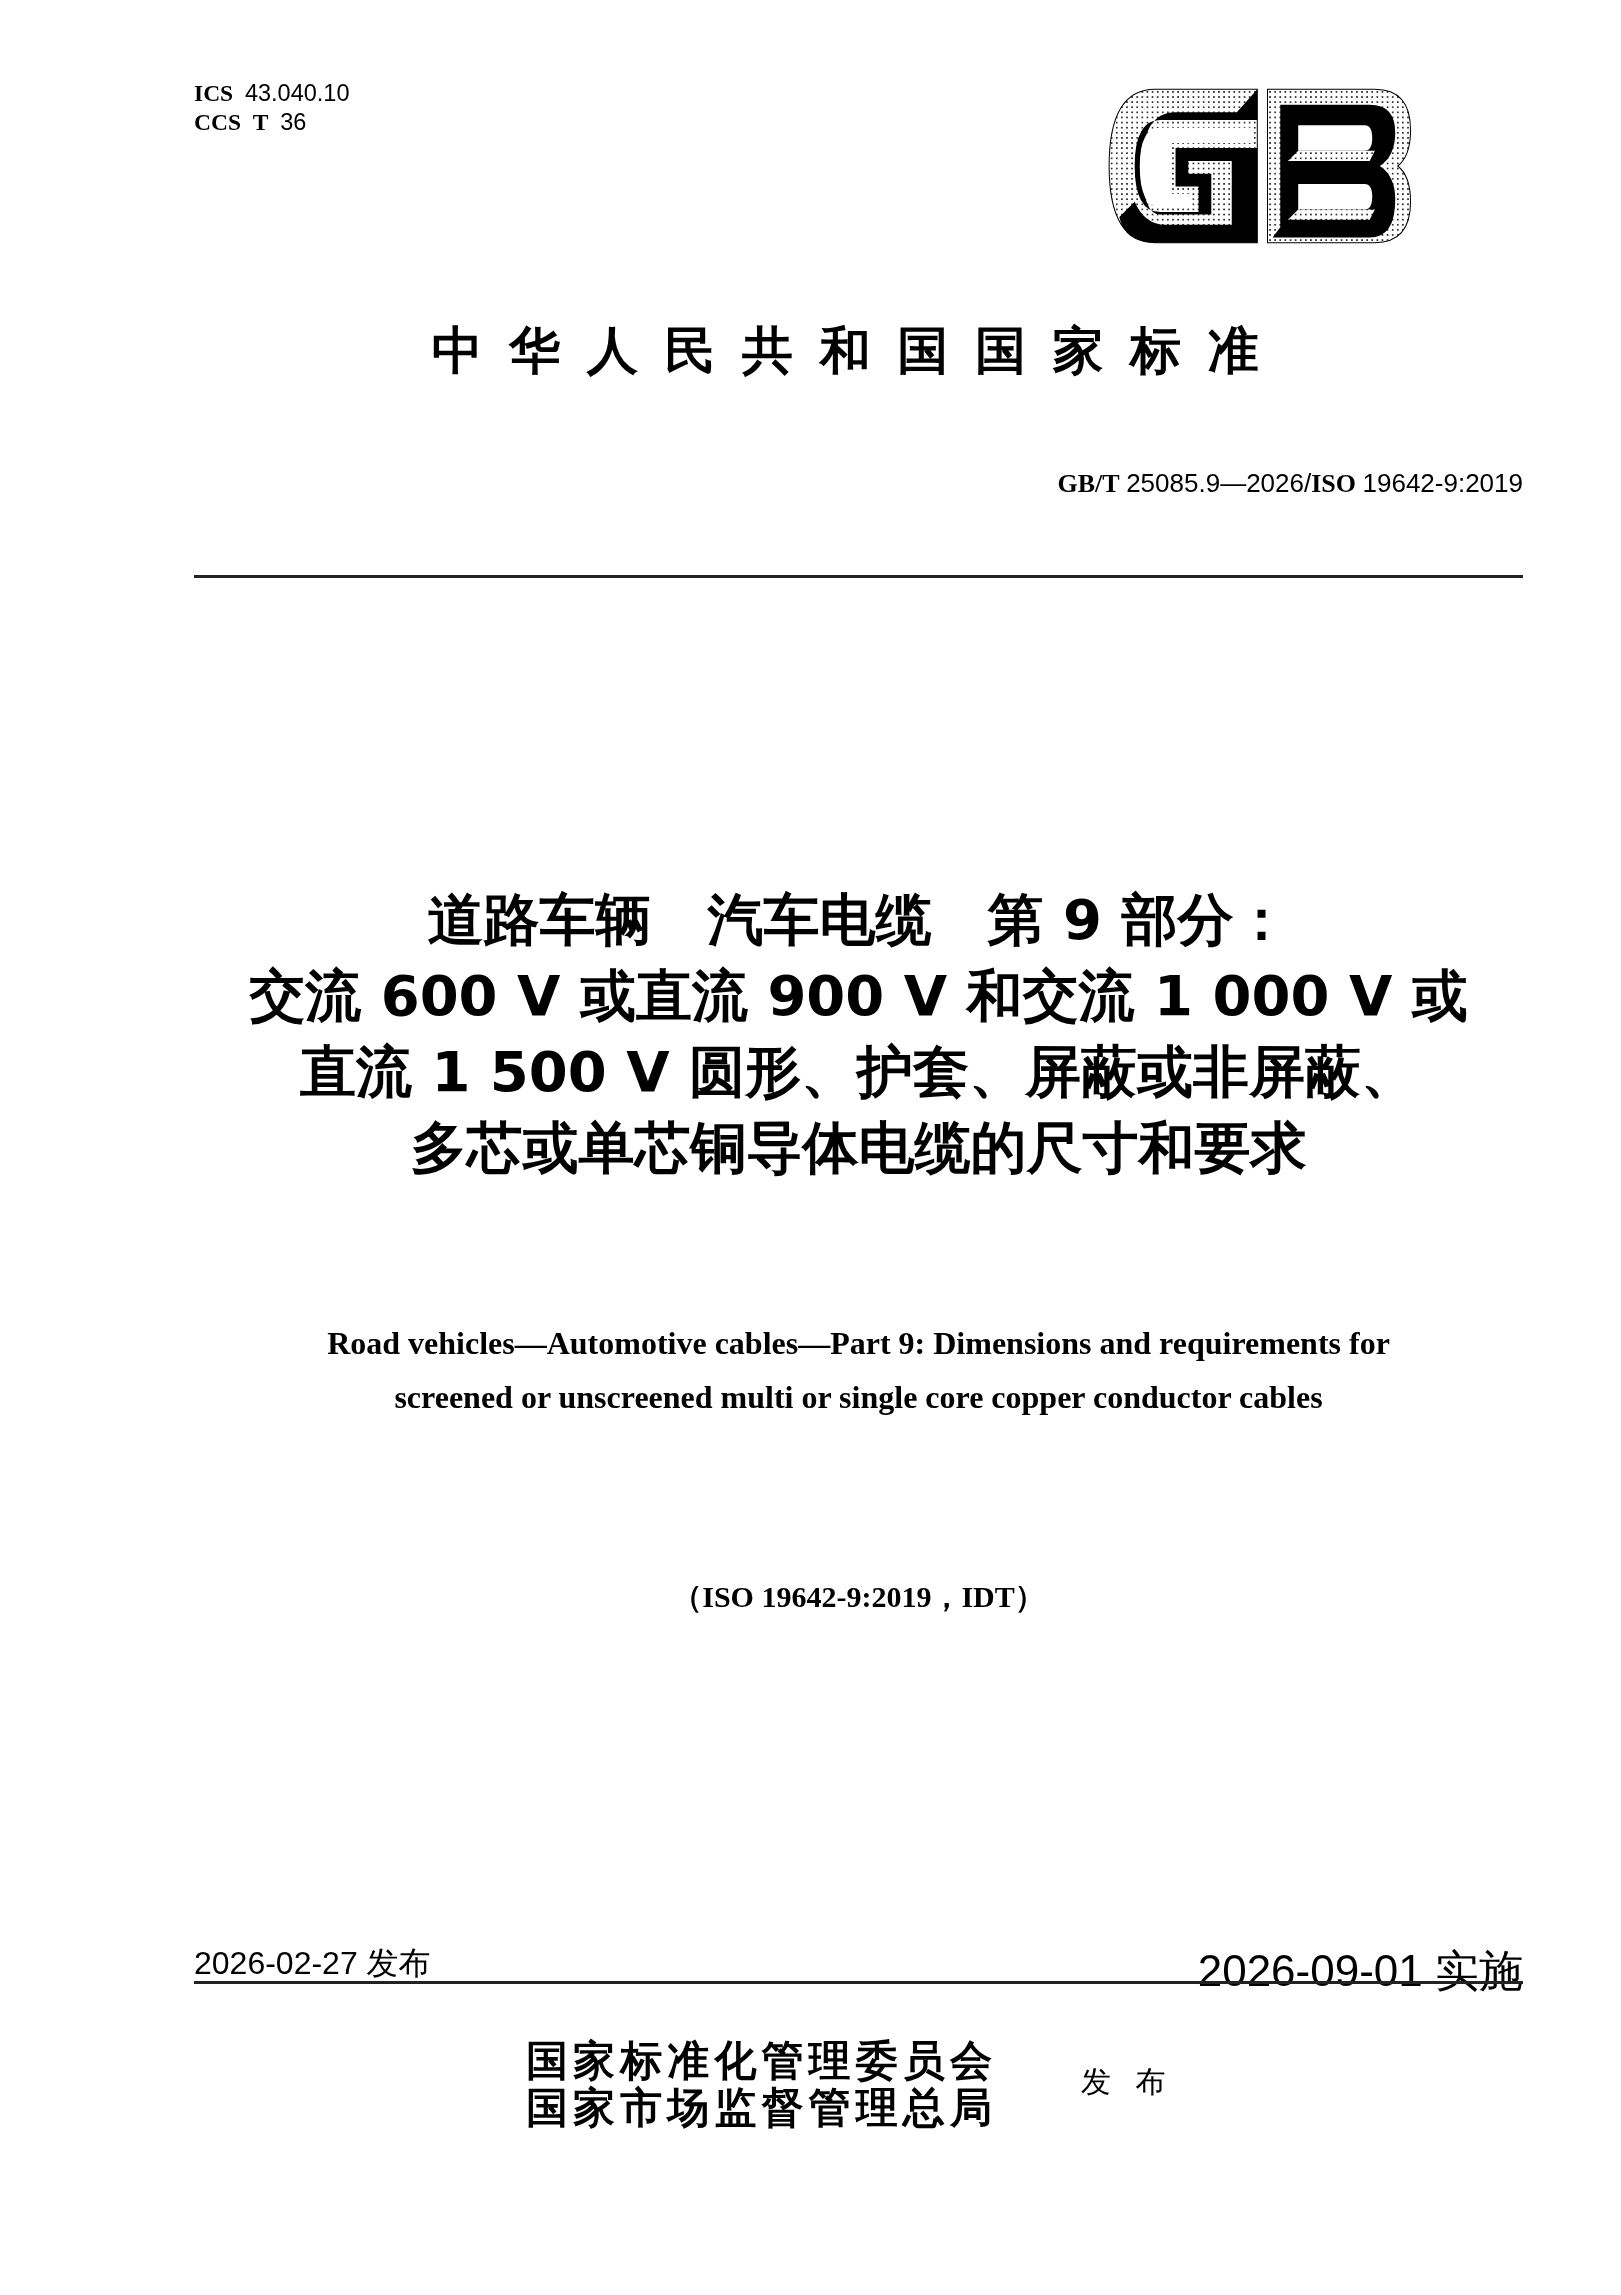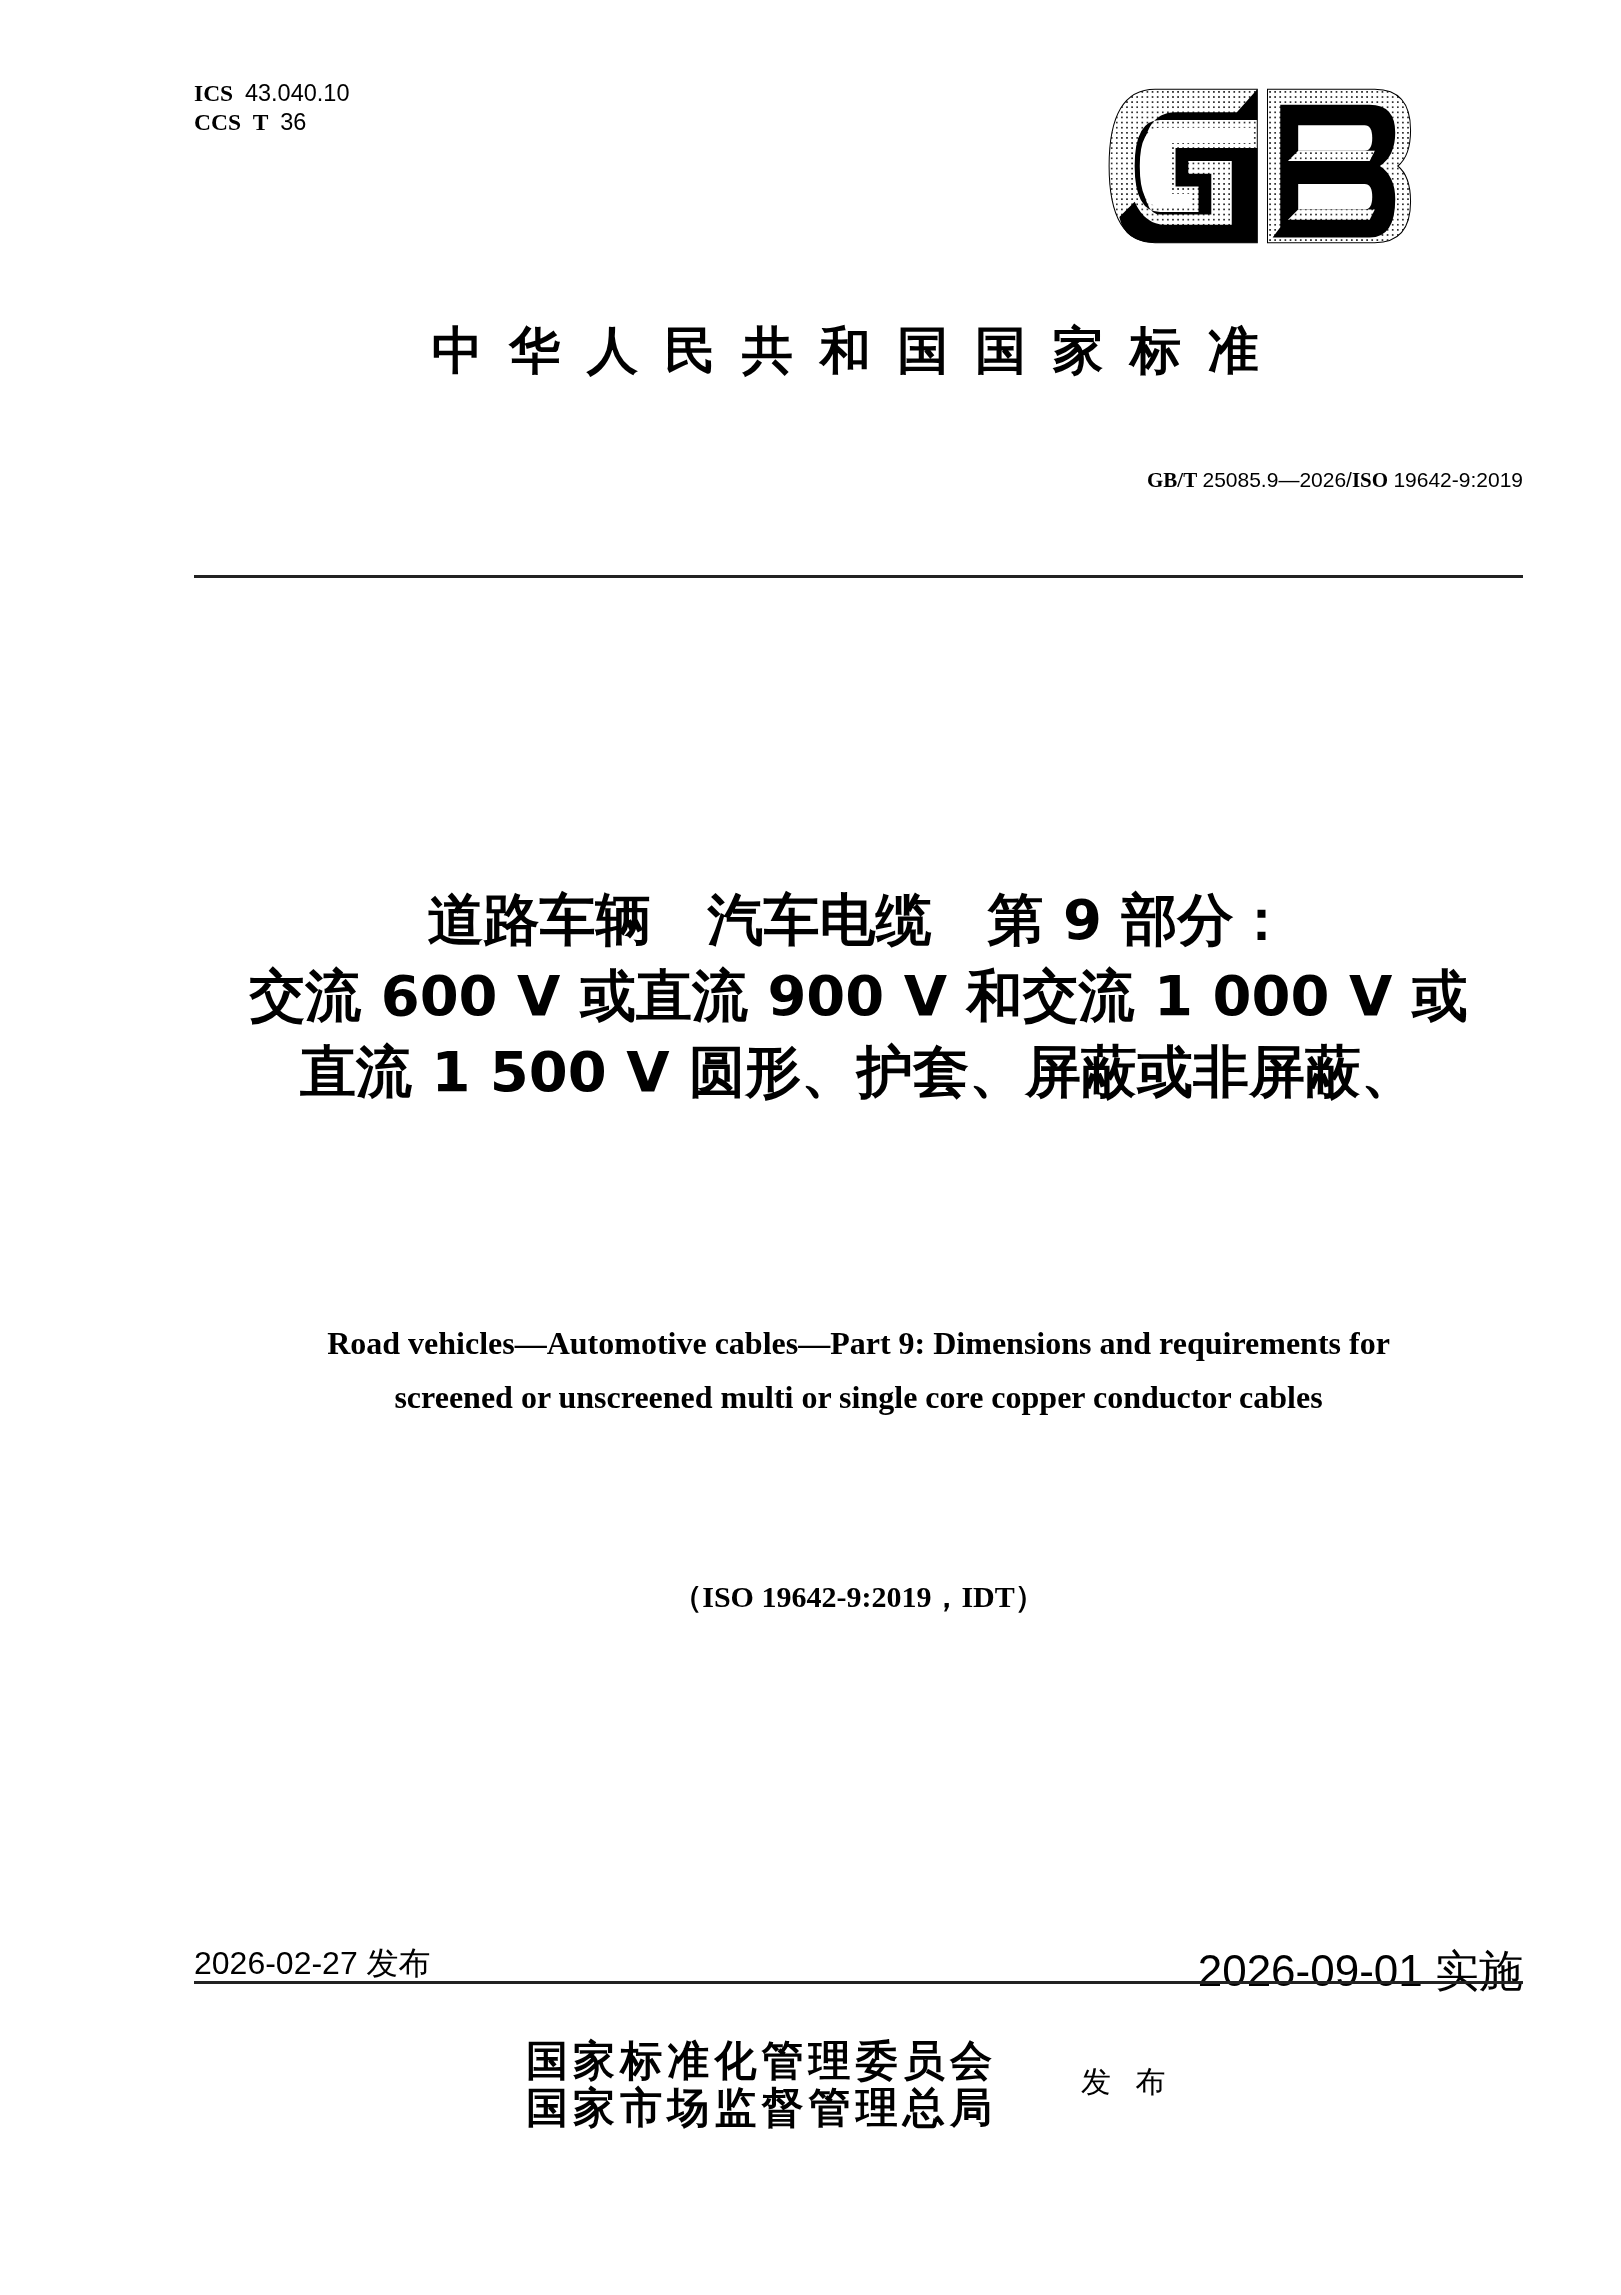--- a/index.html
+++ b/index.html
@@ -39,21 +39,21 @@
     font-size: 51px; font-weight: bold;
     line-height: 97px;
     letter-spacing: 26.6px;
     white-space: nowrap;
     text-align: center;
   }
 
   
   .std-number {
     right: 99px; top: 468px;
-    font-size: 21px;
+    font-size: 26px;
     white-space: pre;
   }
   .std-number .b { font-weight: bold; font-family: "Liberation Serif", serif; }
   .std-number .n { font-family: "Liberation Sans", sans-serif; }
 
   .rule {
     left: 194px; width: 1329px; height: 2.6px;
     background: #222;
   }
 
@@ -150,20 +150,21 @@
 <div class="abs national-title">中华人民共和国国家标准</div>
 
 <div class="abs std-number"><span class="b">GB/T</span> <span class="n">25085.9—2026/</span><span class="b">ISO</span> <span class="n">19642-9:2019</span></div>
 
 <div class="abs rule" style="top:575px;"></div>
 
 <div class="abs cn-title">
   <div>道路车辆　汽车电缆　第 9 部分：</div>
   <div>交流 600 V 或直流 900 V 和交流 1 000 V 或</div>
   <div>直流 1 500 V 圆形、护套、屏蔽或非屏蔽、</div>
+  <div>多芯或单芯铜导体电缆的尺寸和要求</div>
 </div>
 
 <div class="abs en-title">
   <div>Road vehicles—Automotive cables—Part 9: Dimensions and requirements for</div>
   <div>screened or unscreened multi or single core copper conductor cables</div>
 </div>
 
 <div class="abs iso-ref">（ISO 19642-9:2019，IDT）</div>
 
 <div class="abs date-left">2026-02-27 发布</div>

